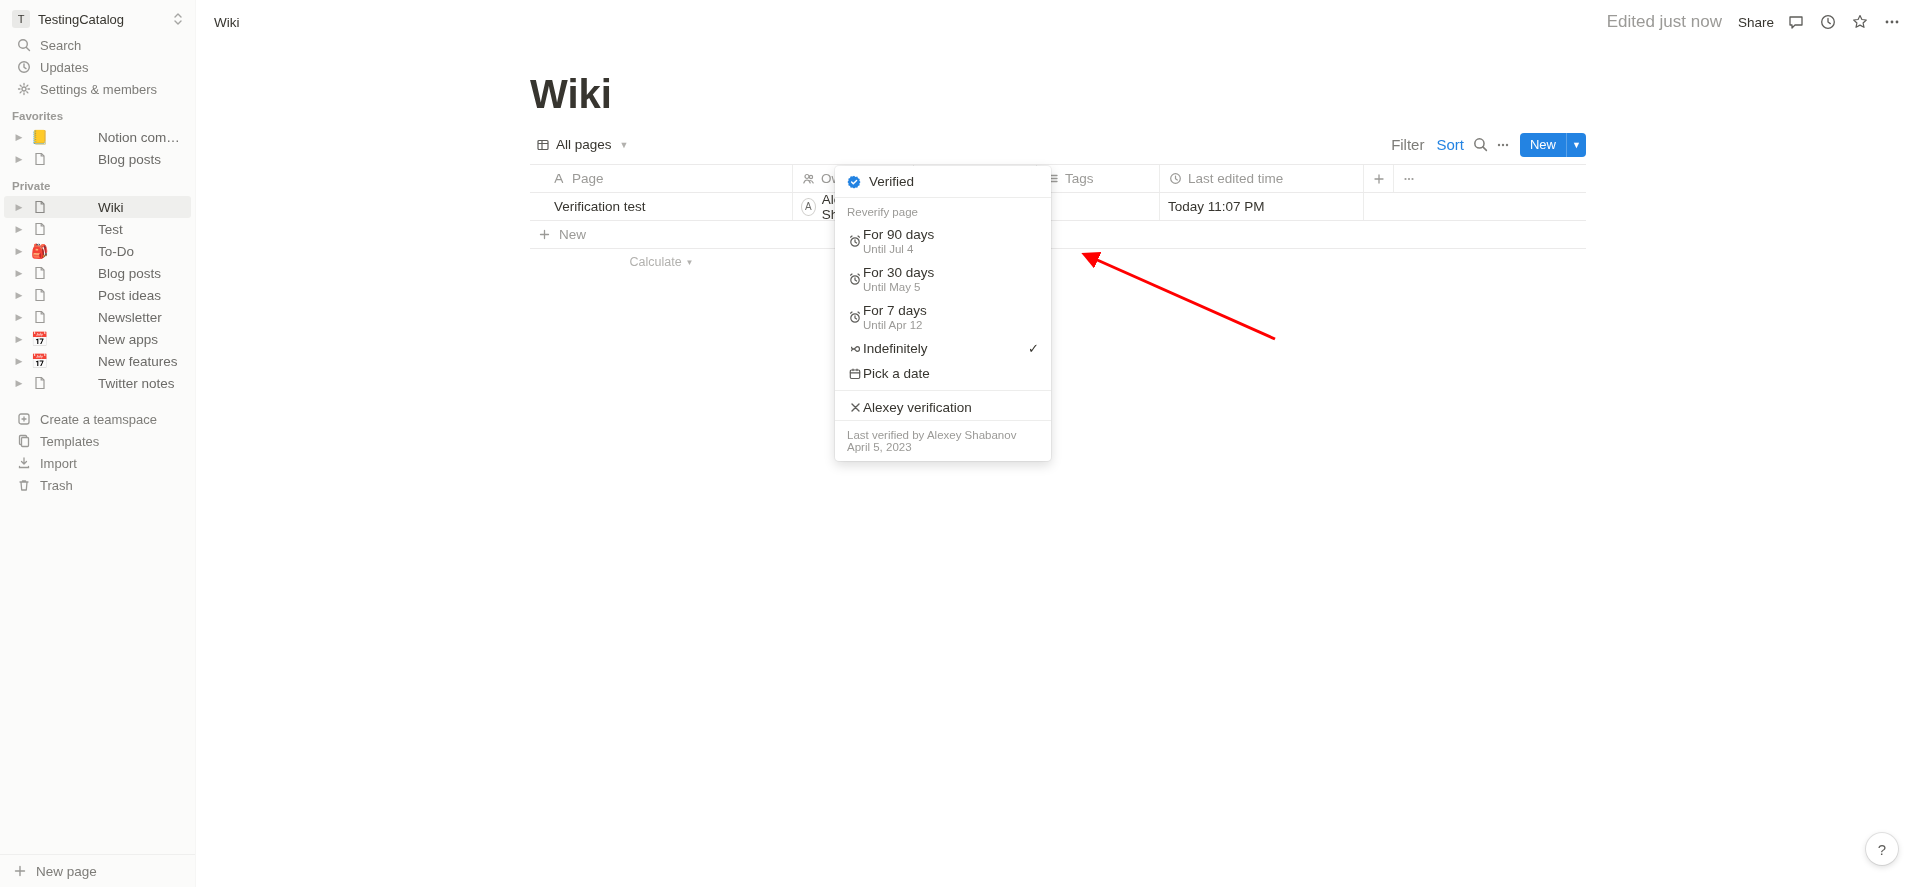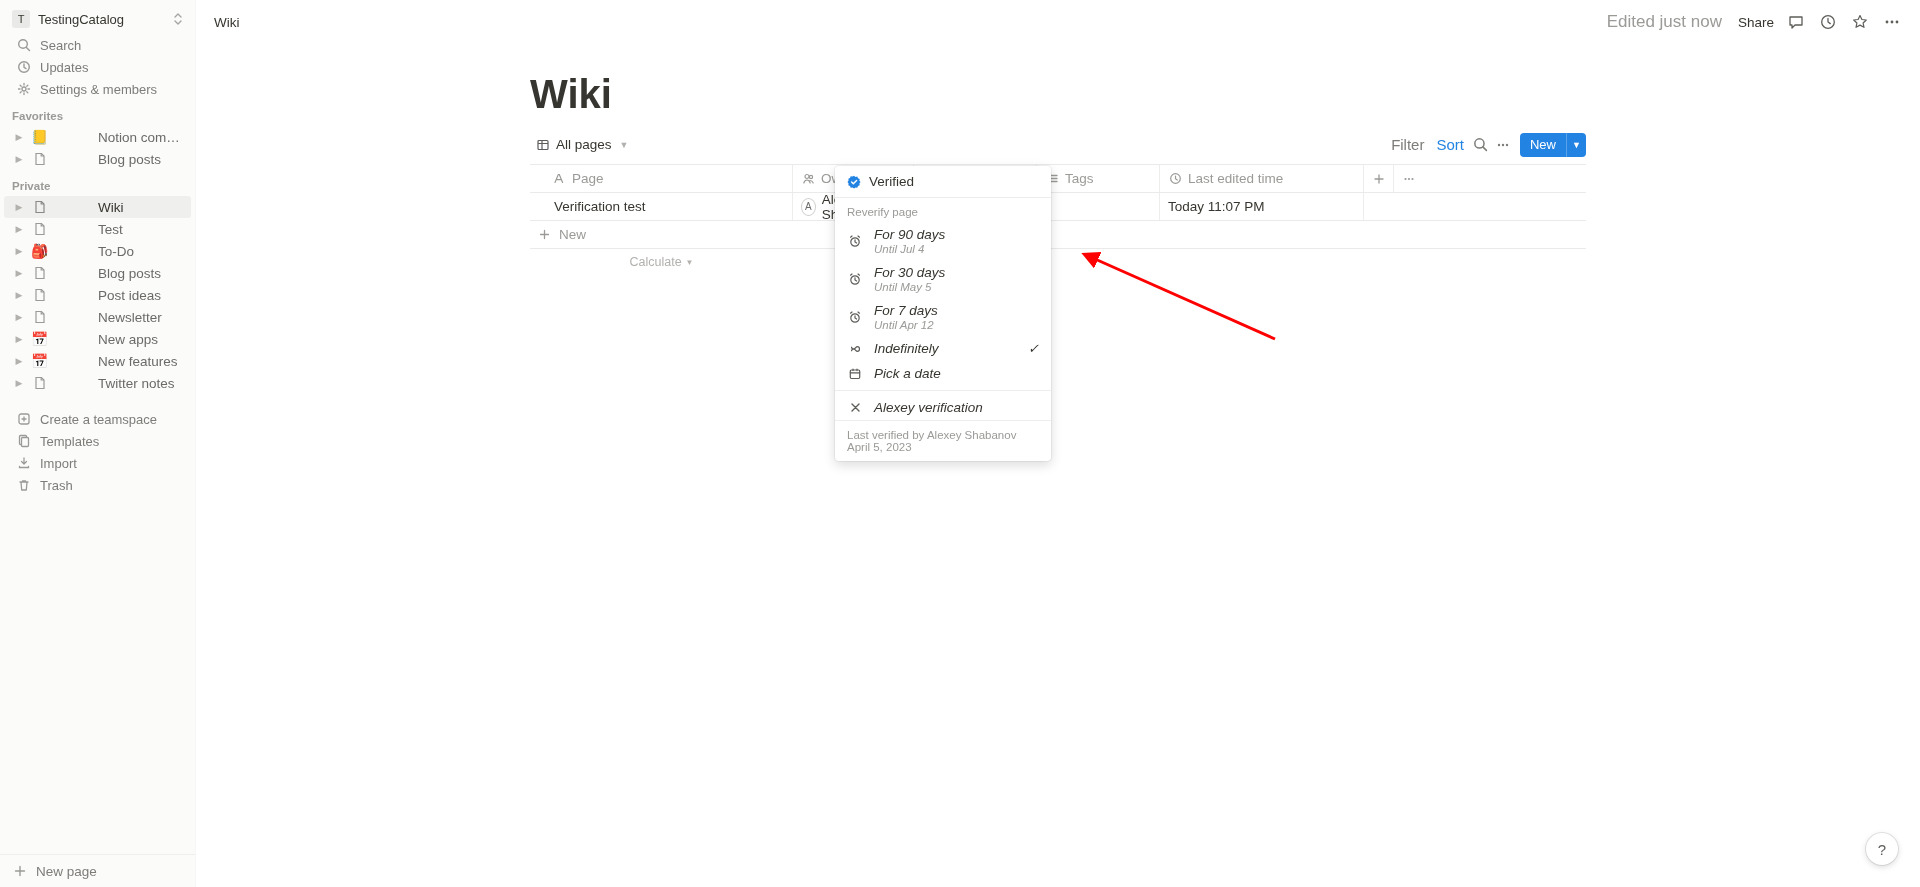--- a/index.html
+++ b/index.html
@@ -78,21 +78,21 @@
   .w-tags { width: 123px; }
   .w-time { width: 204px; }
   .w-add { width: 30px; justify-content: center; }
   .w-more { width: 30px; justify-content: center; }
   .w-rest { flex: 1; border-right: none; }
 
   
   .popover { position: absolute; width: 216px; background: #fff; border-radius: 4px; box-shadow: 0 0 0 1px rgba(15,15,15,0.05), 0 4px 12px rgba(15,15,15,0.15); overflow: hidden; font-size: 13.5px; }
   .pop-head { display: flex; align-items: center; gap: 8px; padding: 8px 12px; border-bottom: 1px solid rgba(55,53,47,0.09); }
   .pop-section-title { font-size: 11.5px; font-weight: 500; color: #9b9a97; padding: 8px 12px 4px 12px; }
-  .pop-item { display: flex; align-items: center; gap: 11px; padding: 5px 12px; cursor: pointer; font-style: italic; }
+  .pop-item { display: flex; align-items: center; gap: 0; padding: 5px 12px; cursor: pointer; }
   .pop-item .pi-icon { width: 16px; display: flex; align-items: center; justify-content: center; color: #5e5d5a; }
   .pop-item .pi-body { flex: 1; }
   .pop-item .pi-sub { font-size: 11.5px; color: #9b9a97; margin-top: 1px; }
   .pop-check { color: #37352f; font-size: 13px; }
   .pop-divider { height: 1px; background: rgba(55,53,47,0.09); margin: 4px 0; }
   .pop-footer { padding: 8px 12px; font-size: 11.5px; color: #9b9a97; border-top: 1px solid rgba(55,53,47,0.09); }
 
   
   .annotation-arrow { position: absolute; pointer-events: none; }
 

